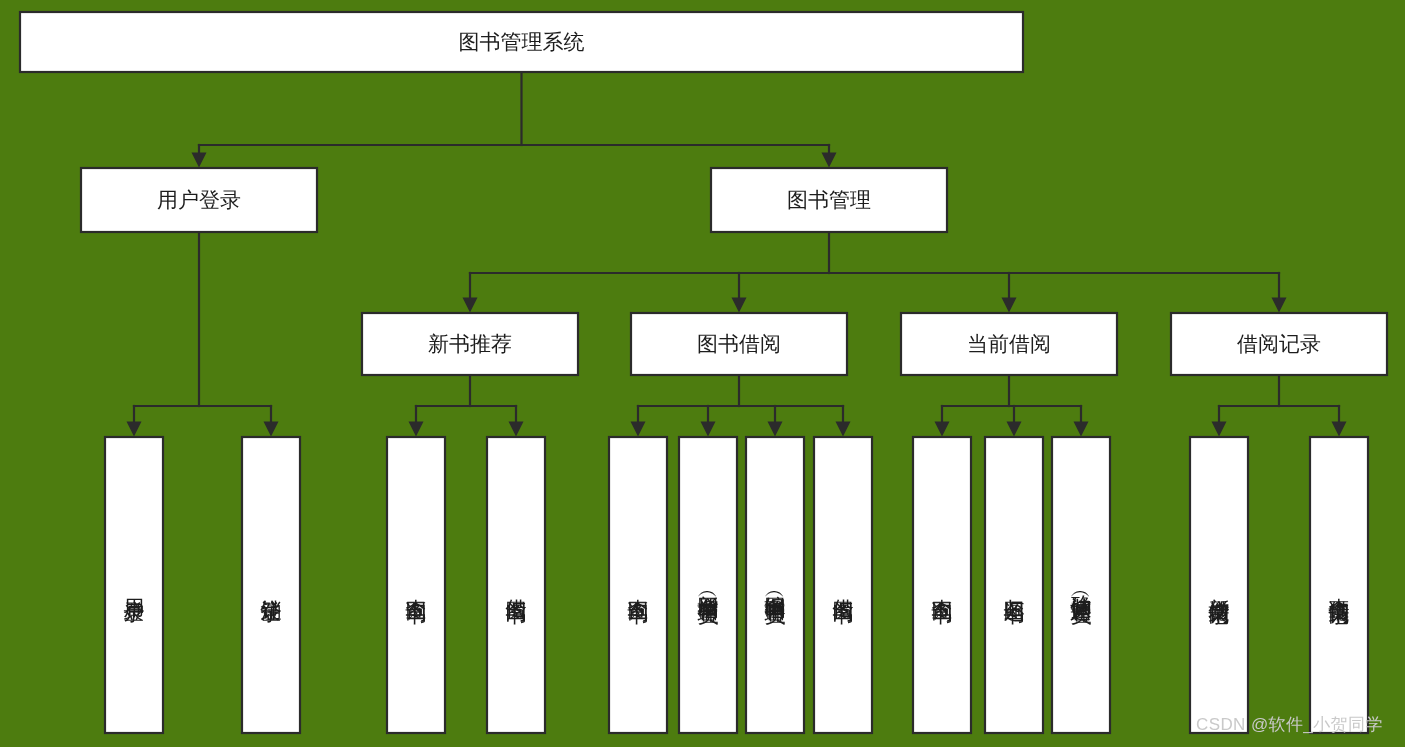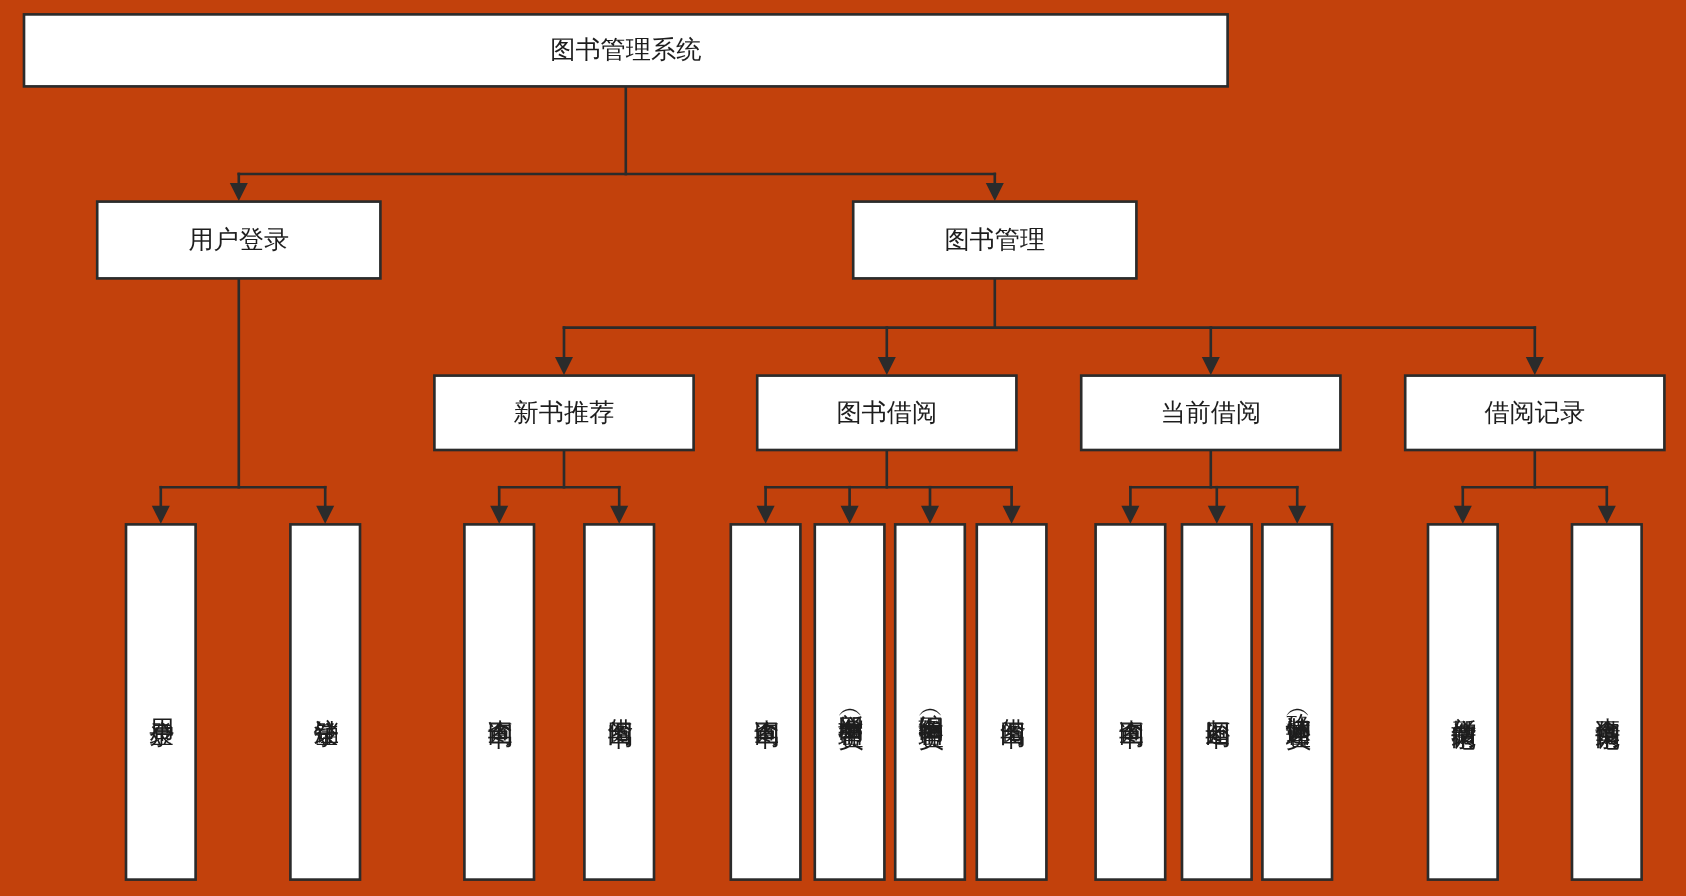--- a/index.html
+++ b/index.html
@@ -11,21 +11,21 @@
     width: 1405px;
     height: 747px;
     font-family: "Liberation Sans", sans-serif;
     overflow: hidden;
     position: relative;
   }
   #diagram-root {
     position: relative;
     width: 1405px;
     height: 747px;
-    background: #c2410c;
+    background: #4d7c0f;
   }
   svg#flow {
     position: absolute;
     left: 0;
     top: 0;
     width: 1405px;
     height: 747px;
     display: block;
   }
   .node-box {
@@ -245,13 +245,14 @@
         <div class="leaf-label">确认归还（管理员）</div>
       </div>
       <div class="leaf-label-wrap" style="left: 1190px; top: 437px; width: 58px; height: 296px;">
         <div class="leaf-label">新增借阅记录</div>
       </div>
       <div class="leaf-label-wrap" style="left: 1310px; top: 437px; width: 58px; height: 296px;">
         <div class="leaf-label">查询借阅记录</div>
       </div>
     </div>
 
+  <div class="watermark" style="left:1196px; top:713px;">CSDN @软件_小贺同学</div>
 </div>
 
 </body></html>

